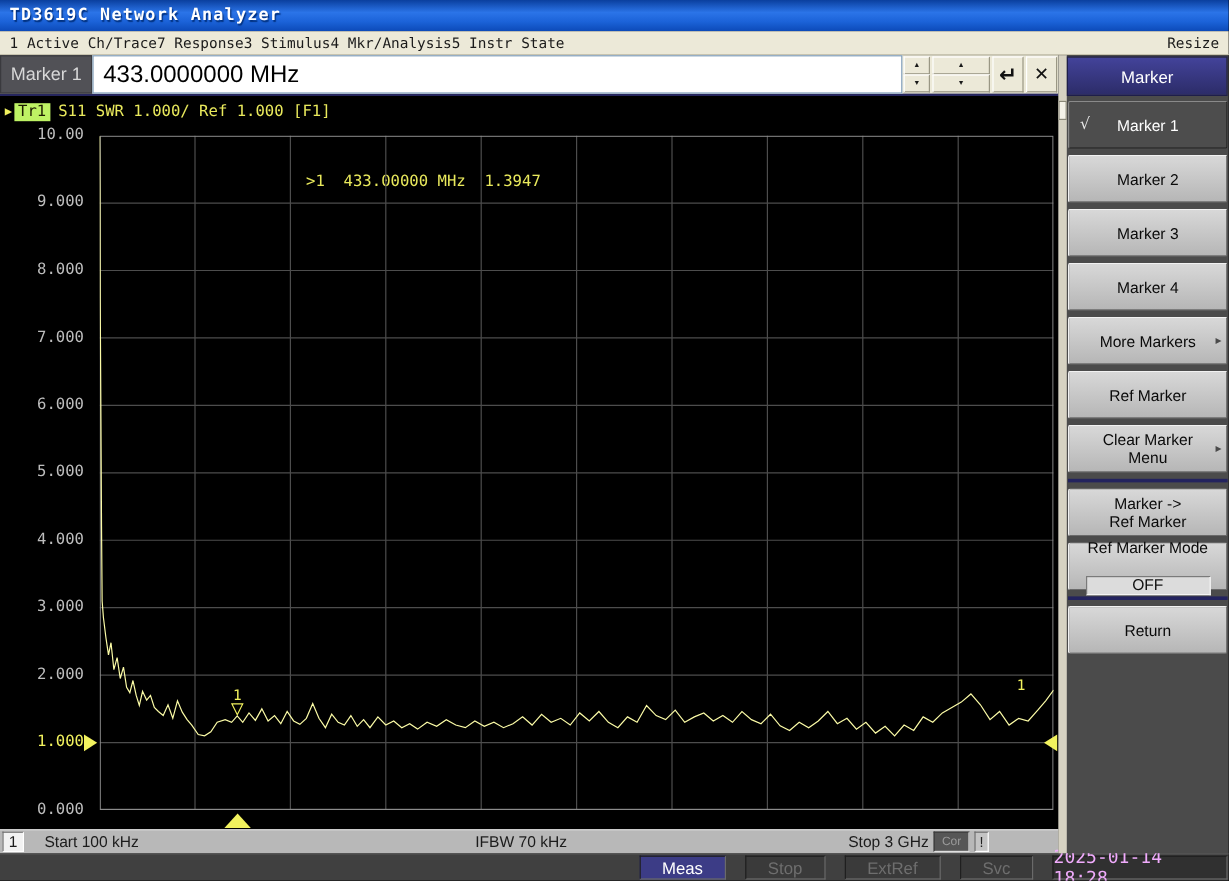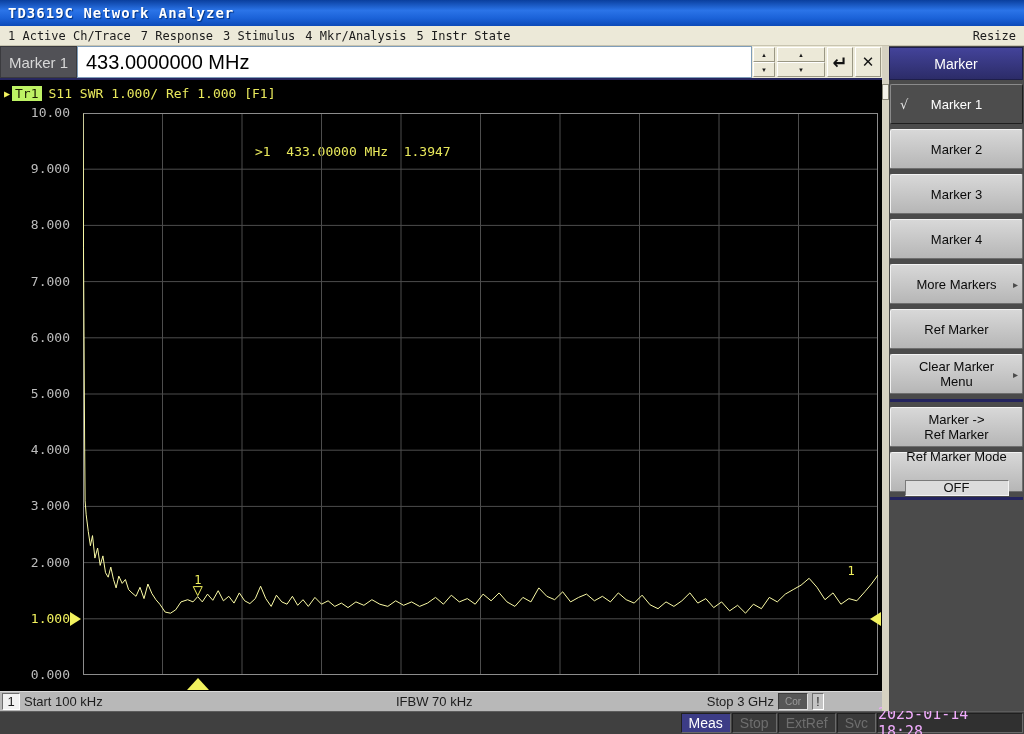--- a/index.html
+++ b/index.html
@@ -11,21 +11,21 @@
   .titlebar { position:absolute; left:0; top:0; width:1024px; height:26px;
     background:linear-gradient(180deg,#0a3f9e 0%, #2b74e8 40%, #1b62d8 70%, #0c4ab8 100%);
     display:flex; align-items:center; padding-left:8px; }
   .titlebar .title { color:#fff; font:bold 14px "DejaVu Sans Mono", monospace; letter-spacing:1px;
     text-shadow:1px 1px 1px #00307e; }
 
   
   .menubar { position:absolute; left:0; top:26px; width:1024px; height:20px;
     background:#ece9d8; border-bottom:1px solid #c8c4b0;
     display:flex; align-items:center; padding:0 8px; }
-  .menu-items { display:flex; gap:10px; }
+  .menu-items { display:flex; gap:0; }
   .menu-item { font:12px "DejaVu Sans Mono", monospace; color:#1a1a1a; white-space:pre; cursor:default; }
   .resize { margin-left:auto; font:12px "DejaVu Sans Mono", monospace; color:#1a1a1a; }
 
   
   .toolbar { position:absolute; left:0; top:46px; width:882px; height:34px;
     background:#ece9d8; border-bottom:2px solid #26265e;
     display:flex; align-items:stretch; }
   .field-label { width:77px; background:#515156; color:#d8d8d8;
     font:15px "Liberation Sans", sans-serif; display:flex; align-items:center;
     justify-content:center; border:1px solid #3a3a3e; }
@@ -67,35 +67,35 @@
     border-left:11px solid transparent; border-right:11px solid transparent;
     border-bottom:12px solid #f2f25e; }
 
   
   .chan-status { position:absolute; left:0; top:691px; width:884px; height:20px;
     background:#b8b8b8; border-top:1px solid #d9d9d9; font:13px "Liberation Sans", sans-serif;
     color:#1c1c1c; }
   .chan-box { position:absolute; left:2px; top:1px; width:18px; height:17px; background:#f2f2f2;
     border:1px solid; border-color:#6e6e6e #fff #fff #6e6e6e; text-align:center;
     font:13px "Liberation Sans", sans-serif; }
-  .chan-start { position:absolute; left:24px; top:2px;text-align:center; }
+  .chan-start { position:absolute; left:37px; top:2px;text-align:center; }
   .chan-ifbw  { position:absolute; left:396px; top:2px; }
   .chan-stop  { position:absolute; right:110px; top:2px; }
   .cor-badge { position:absolute; right:76px; top:1px; width:30px; height:17px;
     background:#565656; color:#9a9a9a; text-align:center; font-size:10px; line-height:16px;
     border:1px solid; border-color:#3c3c3c #e0e0e0 #e0e0e0 #3c3c3c; }
   .alert-badge { position:absolute; right:60px; top:1px; width:12px; height:17px;
     background:#c4c4c4; color:#222; text-align:center; font-size:12px; line-height:16px;
     border:1px solid; border-color:#6e6e6e #fff #fff #6e6e6e; }
 
   
   .bottom-bar { position:absolute; left:0; top:711px; width:1024px; height:23px;
     background:#404040; border-top:1px solid #5c5c5c; display:flex; align-items:center;
     justify-content:flex-end; }
-  .bb-cell { height:20px; margin-right:1px; padding:0 7px; display:flex; align-items:center;
+  .bb-cell { height:20px; margin-right:16px; padding:0 18px; display:flex; align-items:center;
     font:14px "Liberation Sans", sans-serif; border:1px solid;
     border-color:#1f1f1f #6a6a6a #6a6a6a #1f1f1f; background:#3a3a3a; }
   .bb-cell.active { background:#3c3c86; color:#fff; }
   .bb-cell.disabled { color:#6e6e6e; }
   .bb-datetime { height:20px; width:146px; margin-right:1px; display:flex; align-items:center;
     justify-content:center; color:#f0abfc; font:15px "DejaVu Sans Mono", monospace;
     background:#303030; border:1px solid; border-color:#1f1f1f #6a6a6a #6a6a6a #1f1f1f; }
 
   
   .sidebar { position:absolute; left:882px; top:46px; width:142px; height:665px; background:#4b4b4b; }
@@ -268,16 +268,19 @@
         <div class="sb-sep"></div>
         <div class="sb-btn">
           <div>Marker -&gt;</div>
           <div>Ref Marker</div>
         </div>
         <div class="sb-btn">
           <div>Ref Marker Mode</div>
           <div class="sb-value">OFF</div>
         </div>
         <div class="sb-sep"></div>
+        <div class="sb-btn">
+          <div>Return</div>
+        </div>
       </div>
   </div>
 
 </div>
 
 </body></html>

